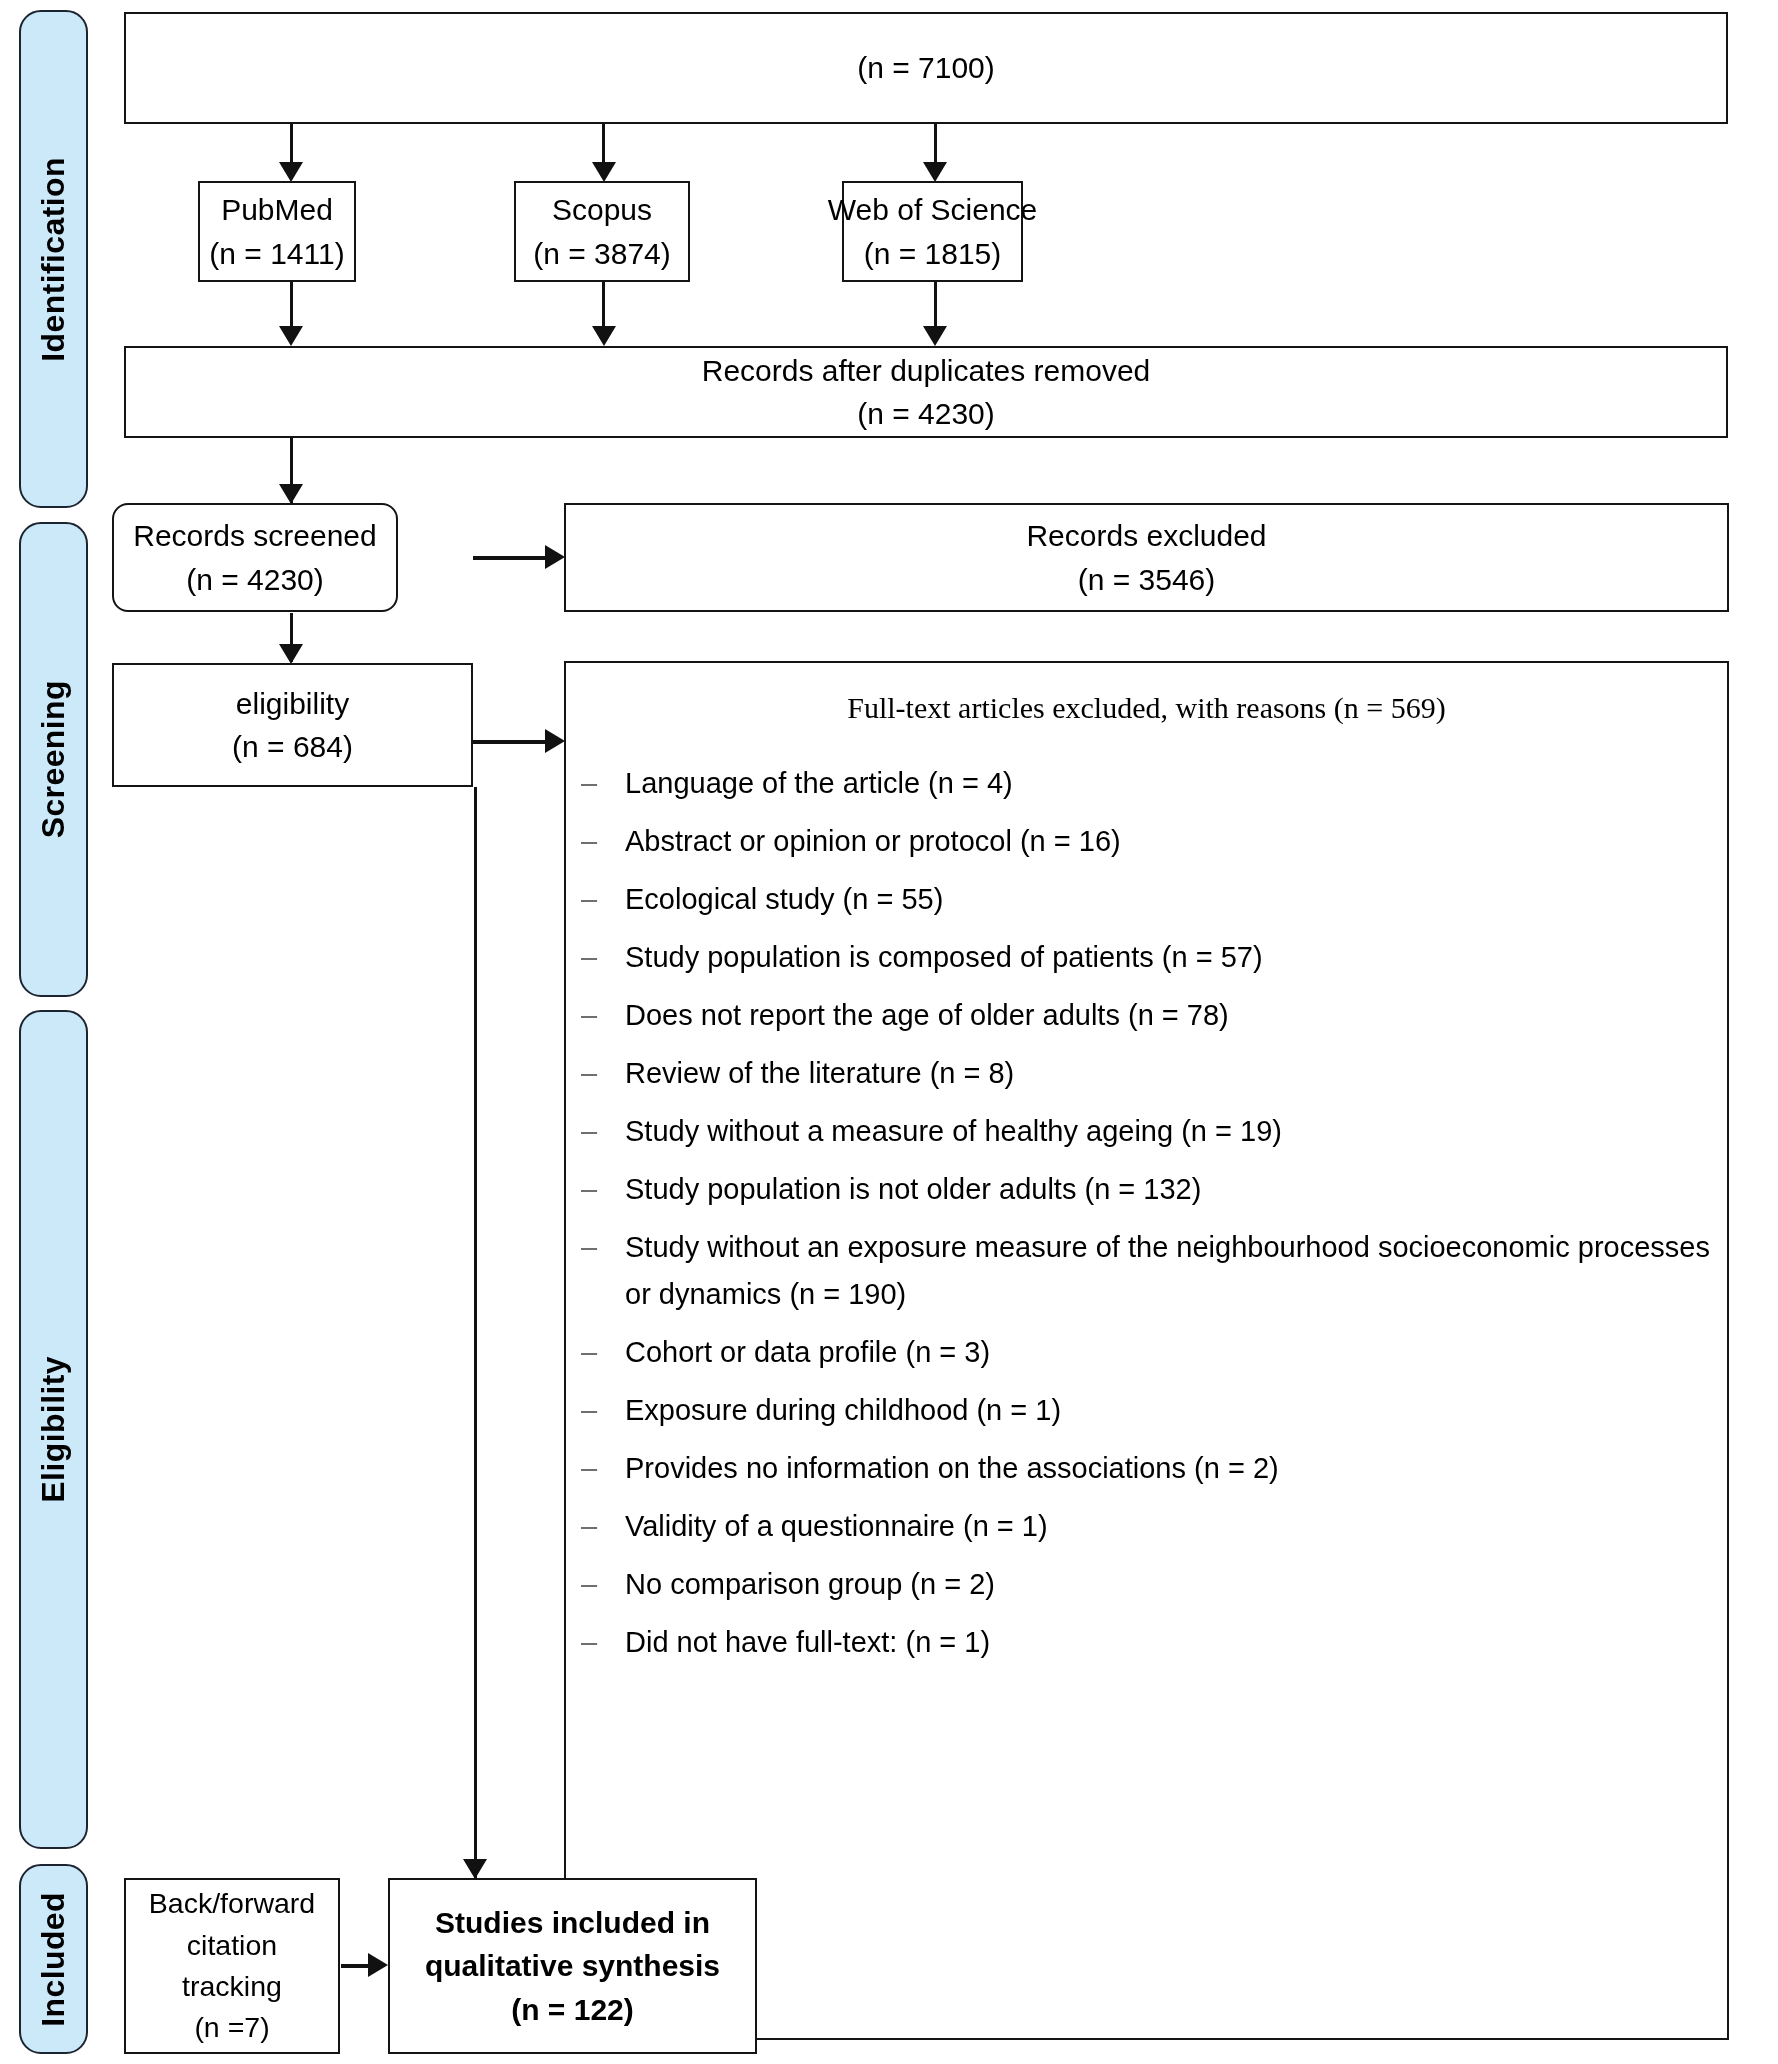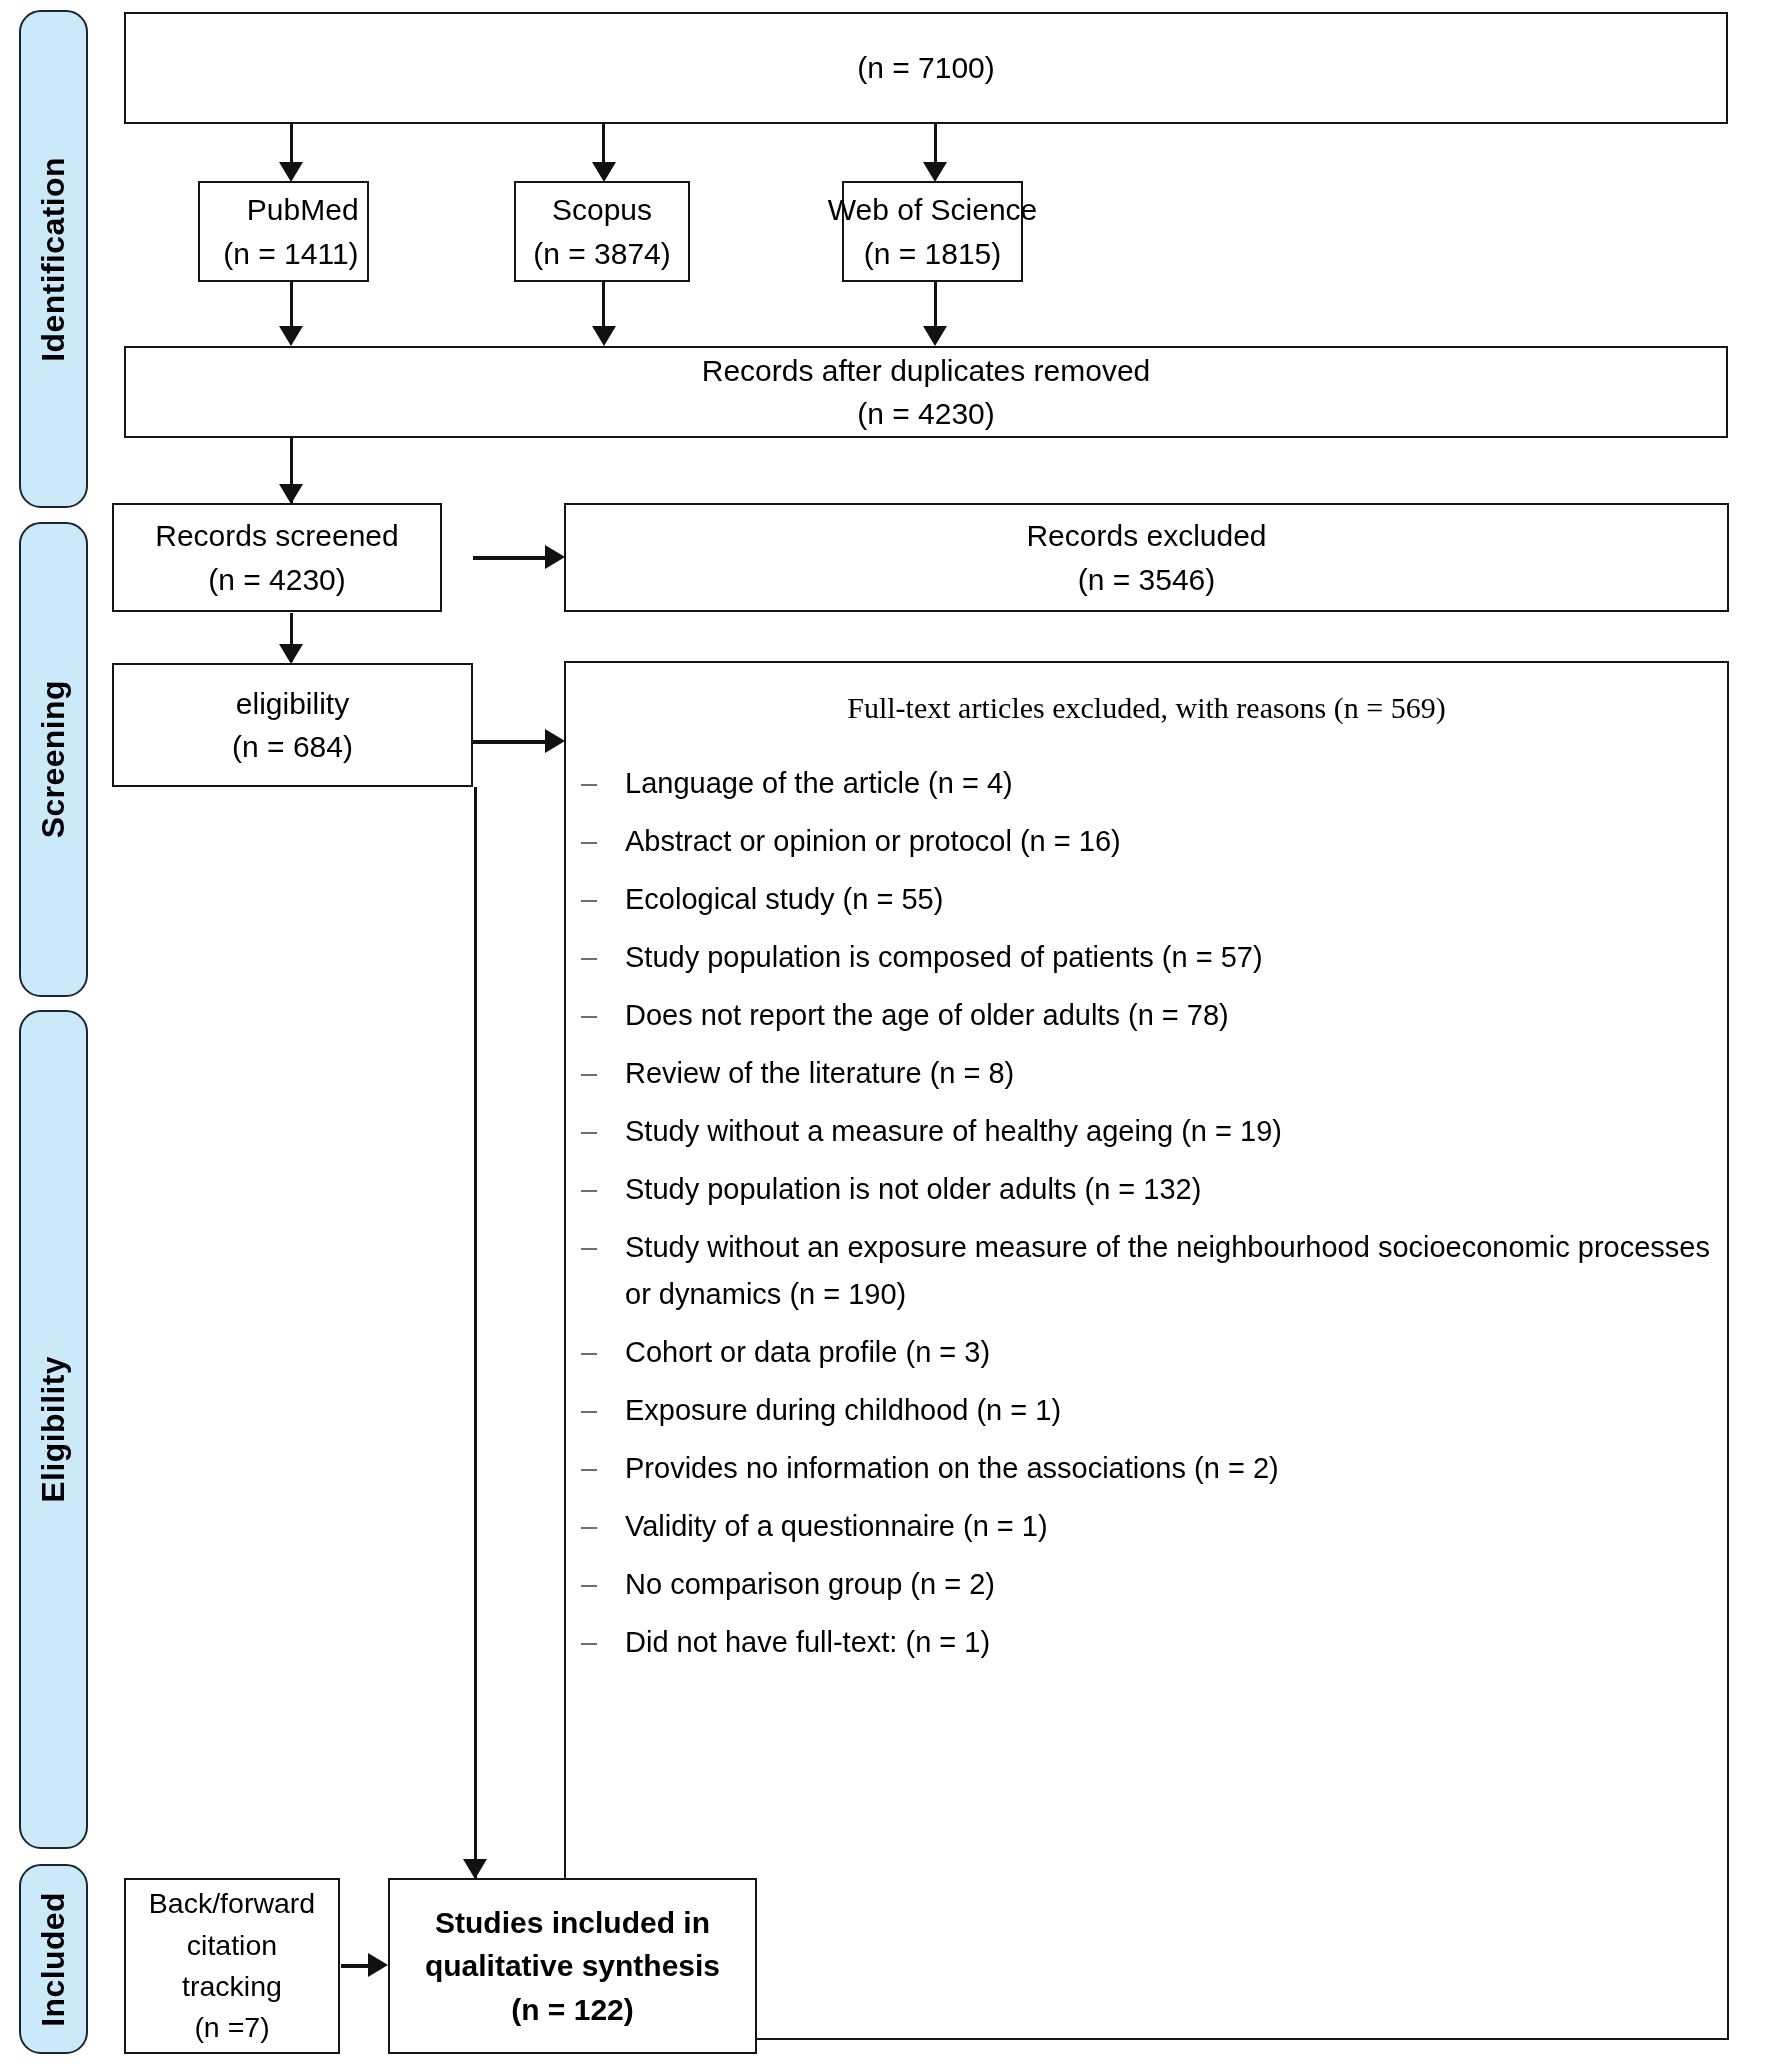--- a/index.html
+++ b/index.html
@@ -148,21 +148,21 @@
 
   <div class="v-line" style="left:290px; top:124px; width:3.4px; height:49px;"></div>
   <div class="arrow-down" style="left:279px; top:162px;"></div>
 
   <div class="v-line" style="left:602px; top:124px; width:3.4px; height:49px;"></div>
   <div class="arrow-down" style="left:592px; top:162px;"></div>
 
   <div class="v-line" style="left:934px; top:124px; width:3.4px; height:49px;"></div>
   <div class="arrow-down" style="left:923px; top:162px;"></div>
 
-  <div class="flow-box" style="left:198px; top:181px; width:171px; height:101px;align-items:flex-end;">
+  <div class="flow-box" style="left:198px; top:181px; width:158px; height:101px;">
     <span class="line">PubMed</span>
     <span class="line">(n = 1411)</span>
   </div>
 
   <div class="flow-box" style="left:514px; top:181px; width:176px; height:101px;">
     <span class="line">Scopus</span>
     <span class="line">(n = 3874)</span>
   </div>
 
   <div class="flow-box" style="left:842px; top:181px; width:181px; height:101px;">
@@ -180,21 +180,21 @@
   <div class="arrow-down" style="left:923px; top:326px;"></div>
 
   <div class="flow-box" style="left:124px; top:346px; width:1604px; height:92px;">
     <span class="line">Records after duplicates removed</span>
     <span class="line">(n = 4230)</span>
   </div>
 
   <div class="v-line" style="left:290px; top:438px; width:3.4px; height:65px;"></div>
   <div class="arrow-down" style="left:279px; top:484px;"></div>
 
-  <div class="flow-box" style="left:112px; top:503px; width:330px; height:109px;">
+  <div class="flow-box" style="left:112px; top:503px; width:286px; height:109px;border-radius:16px;">
     <span class="line">Records screened</span>
     <span class="line">(n = 4230)</span>
   </div>
 
   <div class="h-line" style="left:473px; top:556px; width:77px; height:4.2px;"></div>
   <div class="arrow-right" style="left:545px; top:545px;"></div>
 
   <div class="flow-box" style="left:564px; top:503px; width:1165px; height:109px;">
     <span class="line">Records excluded</span>
     <span class="line">(n = 3546)</span>

